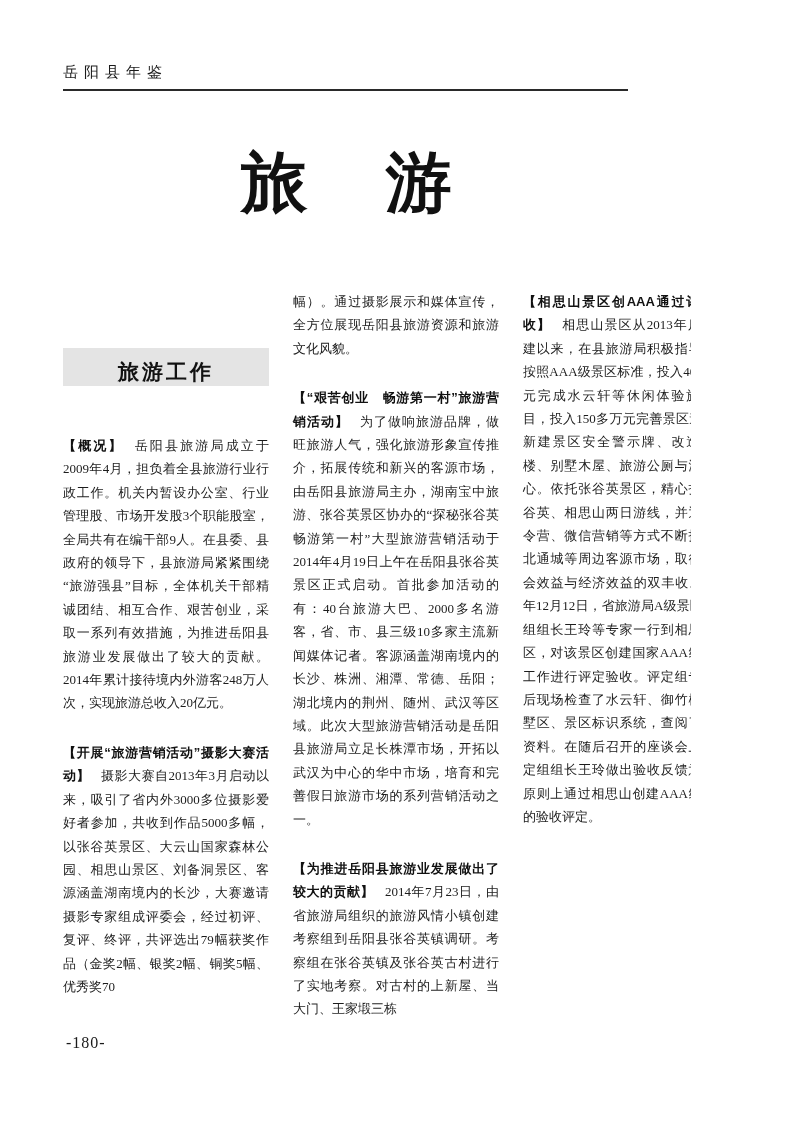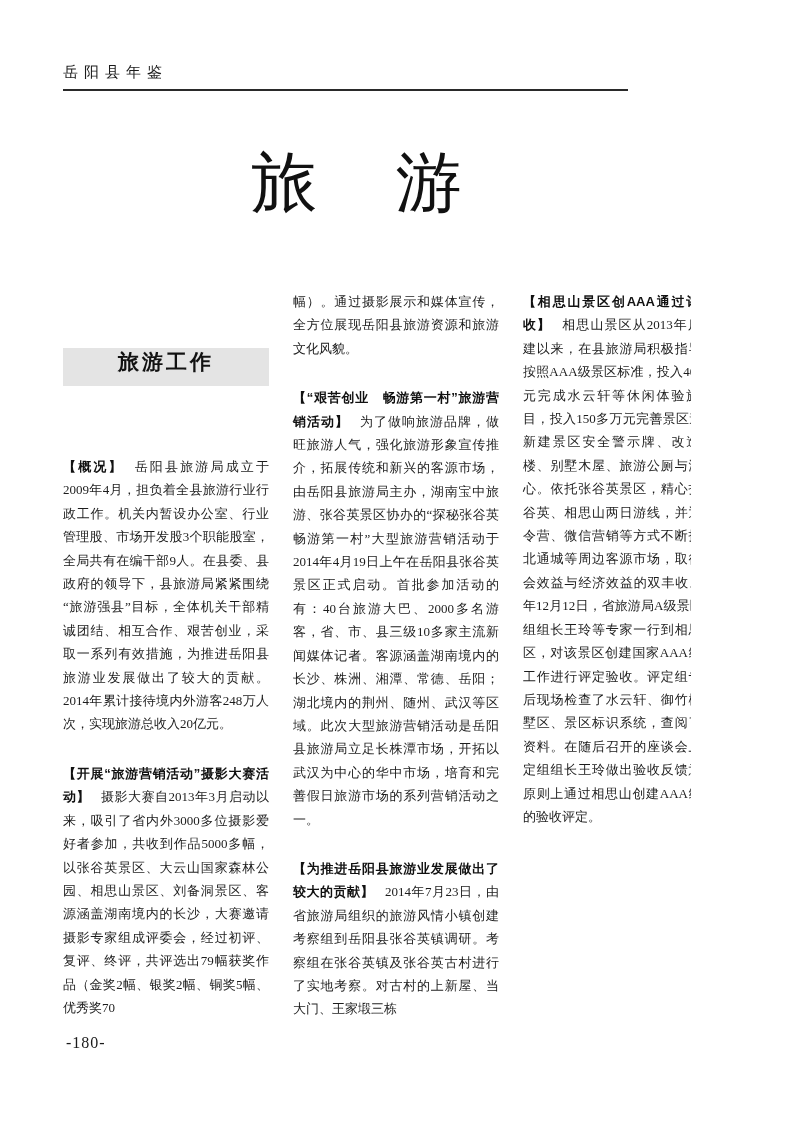--- a/index.html
+++ b/index.html
@@ -23,26 +23,26 @@
     right: 63px;
     padding-bottom: 7px;
     border-bottom: 2px solid #2a2a2a;
     font-size: 15px;
     letter-spacing: 6px;
     color: #1a1a1a;
   }
   .main-title {
     position: absolute;
     top: 138px;
-    left: 12px;
+    left: 2px;
     width: 100%;
     margin: 0;
     text-align: center;
     font-size: 66px;
-    font-weight: normal;
+    font-weight: bold;
     letter-spacing: 2px;
     word-spacing: 58px;
     color: #111111;
   }
   .content {
     position: absolute;
     top: 290px;
     left: 63px;
     width: 667px;
     display: flex;
@@ -50,29 +50,29 @@
   }
   .column {
     flex: 0 0 206px;
     width: 206px;
   }
   .section-box {
     margin-top: 58px;
     height: 38px;
     background: #e4e4e4;
     display: flex;
-    align-items: flex-start;
+    align-items: flex-end;
     justify-content: center;
     font-size: 21px;
     font-weight: bold;
     letter-spacing: 3px;
     color: #111111;
   }
   .section-box + .para {
-    margin-top: 69px;
+    margin-top: 48px;
   }
   .para {
     margin: 0 0 26px 0;
     font-size: 13px;
     line-height: 23.4px;
     text-align: justify;
     color: #1c1c1c;
   }
   .para:last-child {
     margin-bottom: 0;

